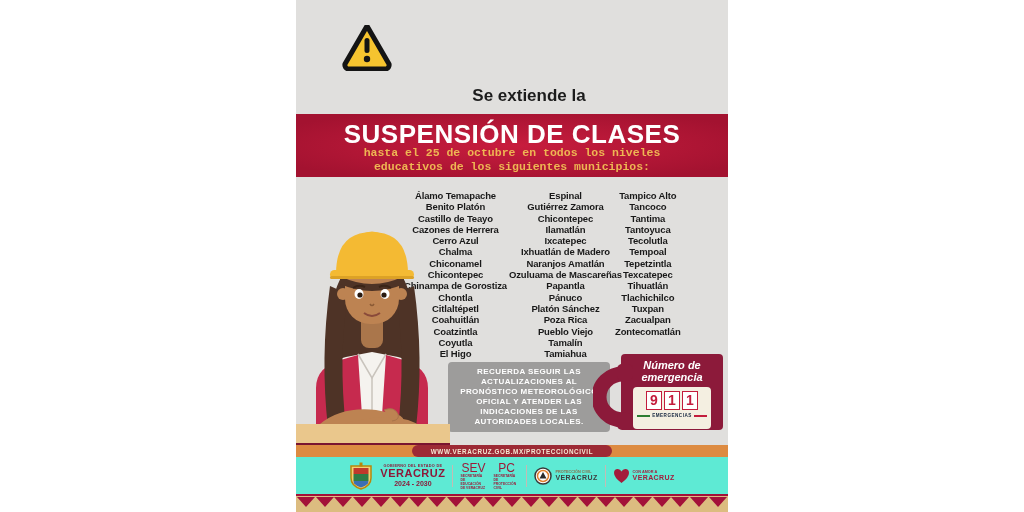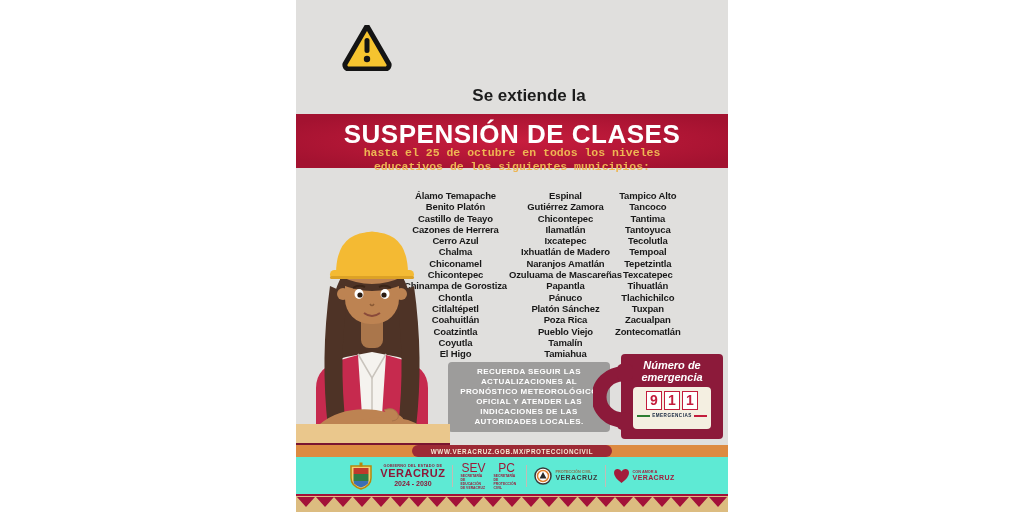--- a/index.html
+++ b/index.html
@@ -8,21 +8,21 @@
   .poster{position:absolute;left:296px;top:0;width:432px;height:512px;background:#e0dfdd;overflow:hidden;}
 
   
   .warn-tri{position:absolute;left:46px;top:25px;width:50px;height:46px;}
   .atencion{position:absolute;left:102px;top:22px;width:280px;text-align:left;
             font-size:41px;font-weight:800;letter-spacing:1px;color:#a01c3a;}
   .se-extiende{position:absolute;left:17px;top:86px;width:432px;text-align:center;
                font-size:17px;font-weight:800;color:#1c1c1c;}
 
   
-  .banner{position:absolute;left:0;top:114px;width:432px;height:54px;
+  .banner{position:absolute;left:0;top:114px;width:432px;height:63px;
           background:radial-gradient(ellipse at center,#c81d3e 0%,#a31230 85%);}
   .banner-title{position:absolute;left:0;top:5px;width:432px;text-align:center;
                 font-size:26px;font-weight:800;letter-spacing:0.5px;color:#ffffff;}
   .banner-sub{position:absolute;left:66px;top:32px;width:300px;text-align:center;
               font-size:11.5px;font-weight:700;line-height:13.5px;color:#eeb653;font-family:Liberation Mono, monospace;}
 
   
   .muni-col{position:absolute;top:190px;font-size:9.5px;font-weight:700;letter-spacing:-0.15px;
             line-height:11.3px;color:#191919;white-space:nowrap;text-align:center;}
   #col1{left:108px;} #col2{left:213px;} #col3{left:319px;}
@@ -34,21 +34,21 @@
 
   
   .gray-box{position:absolute;left:152px;top:362px;width:162px;height:70px;background:#9d9c9b;
             border-radius:4px;z-index:2;display:flex;align-items:center;justify-content:center;}
   .gray-box-text{width:150px;text-align:center;font-size:8px;font-weight:800;letter-spacing:0.4px;
                  line-height:10px;color:#ffffff;}
 
   .phone{position:absolute;left:297px;top:362px;width:42px;height:70px;z-index:4;}
 
   
-  .emg-box{position:absolute;left:325px;top:354px;width:102px;height:85px;background:#8c1a3a;
+  .emg-box{position:absolute;left:325px;top:354px;width:102px;height:76px;background:#8c1a3a;
            border-radius:4px;z-index:3;text-align:center;}
   .emg-label{margin:5px auto 0;width:80px;font-size:11px;line-height:12px;font-weight:800;
              font-style:italic;color:#ffffff;}
   .emg-cream{margin:4px auto 0;width:78px;height:42px;background:#f4efe1;border-radius:4px;
              padding-top:4px;box-sizing:border-box;}
   .digit-row{display:flex;justify-content:center;gap:2px;}
   .digit-box{width:16px;height:19px;background:#ffffff;border:1.5px solid #c31c3c;box-sizing:border-box;
              font-size:14px;font-weight:800;color:#c31c3c;line-height:16px;text-align:center;}
   .emg-caption-row{display:flex;align-items:center;justify-content:center;gap:2px;margin-top:3px;}
   .dash{width:13px;height:2px;} .dash-green{background:#2e7d32;} .dash-red{background:#c31c3c;}

